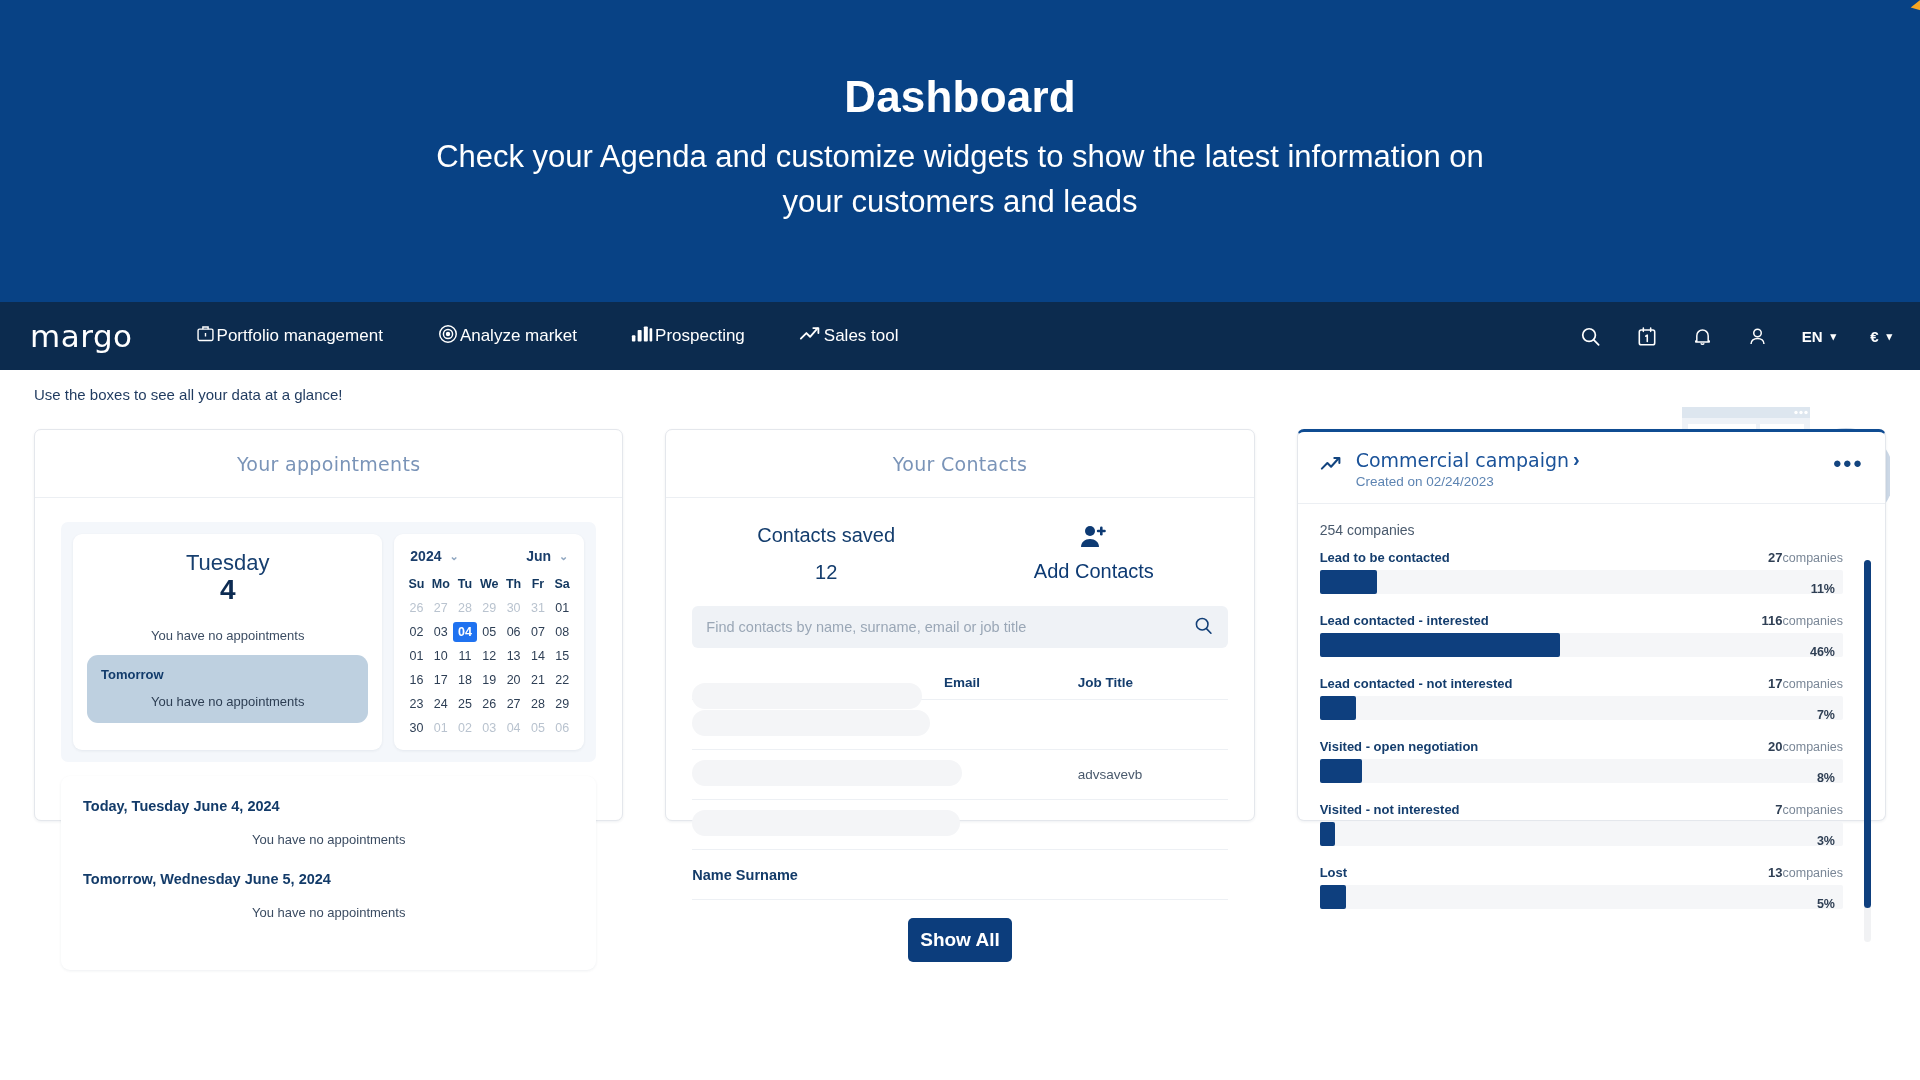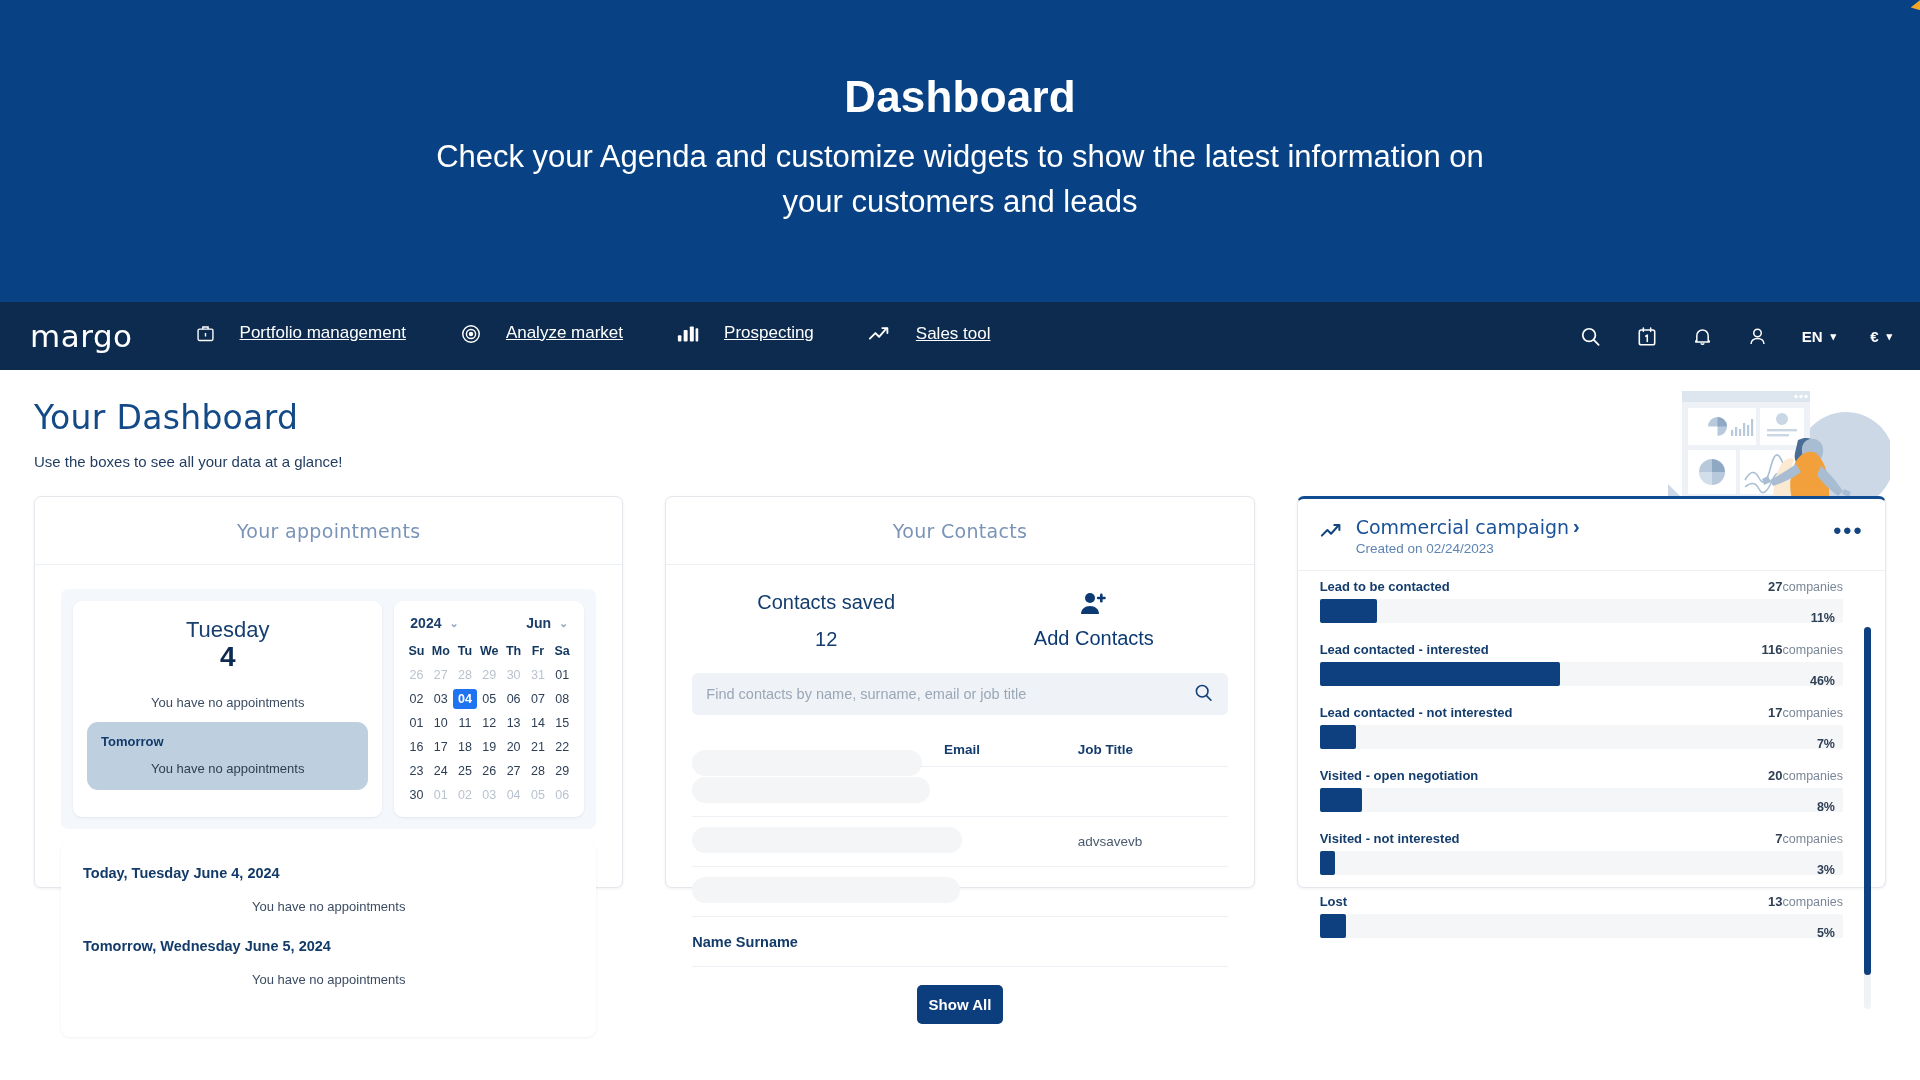--- a/index.html
+++ b/index.html
@@ -58,24 +58,23 @@
     position:absolute;
     right:-2px; top:-2px;
     width:0;height:0;
     border-left:8px solid transparent;
     border-right:2px solid transparent;
     border-bottom:11px solid #f5a623;
     transform:rotate(16deg);
   }
   .nav-items { display:flex; align-items:center; gap:54px; }
   .nav-item {
-    display:flex; align-items:flex-start; gap:24px;
+    display:flex; align-items:center; gap:1px;
     font-size:17px; color:#ffffff; cursor:pointer;
     white-space:nowrap;
-    text-decoration:underline;
   }
   .nav-item svg { flex:none; }
   .nav-right {
     margin-left:auto;
     display:flex; align-items:center; gap:34px;
   }
   .nav-icon { cursor:pointer; display:flex; align-items:center; }
   .nav-select {
     display:flex; align-items:center; gap:8px;
     font-size:15px; font-weight:bold; cursor:pointer;
@@ -271,21 +270,21 @@
   .redact {
     display:inline-block;
     height:26px;
     background:#f4f5f7;
     border-radius:13px;
   }
   .ct-btnwrap { display:flex; justify-content:center; margin-top:18px; }
   .ct-btn {
     background:#0c3d7c; color:#fff; border:none;
     font-family:"Liberation Sans", sans-serif;
-    font-size:15px; font-weight:bold;
+    font-size:19px; font-weight:bold;
     padding:11px 12px; border-radius:5px; cursor:pointer;
   }
 
   
   .card.campaign { border-top:3px solid #0f4c92; }
   .cp-head {
     display:flex; align-items:flex-start;
     padding:16px 20px 14px 20px;
     border-bottom:1px solid #eceff3;
     position:relative;
@@ -473,21 +472,20 @@
     <path d="M148 65c9 8 14 24 13 42 0 8-2 14-6 18h-30c-4-14-5-34 2-50 4-8 12-14 21-10z" fill="#f2a03c"></path>
     <path d="M126 72c-5 10-5 30-1 44l-18 6c-4-16 0-38 8-48 4-4 9-5 11-2z" fill="#fbe9d2"></path>
     <path d="M128 76c-7 5-18 12-26 16l3 6c10-3 22-9 28-14z" fill="#a9bdd2"></path>
     <path d="M153 78c9 7 17 18 22 25l-5 5c-8-6-16-14-21-21z" fill="#a9bdd2"></path>
     <path d="M100 88l-6 3 2 6 7-3z" fill="#a9bdd2"></path>
     <path d="M176 101l7 3-2 5-7-3z" fill="#a9bdd2"></path>
     <path d="M103 112c7-4 16-5 22-2l-2 18h-26z" fill="#fbe9d2"></path>
     <path d="M129 112l8 14-4 2-10-12z" fill="#8fa8c4"></path>
   </svg>
 
-  <div class="page-title">Your Dashboard</div>
   <div class="page-sub">Use the boxes to see all your data at a glance!</div>
 
   <div class="cards">
 
     <div class="card">
       <div class="card-head">
         <span class="card-head-title">Your appointments</span>
       </div>
       <div class="appt-body">
         <div class="appt-panel">
@@ -657,20 +655,21 @@
         <div>
           <div class="cp-title-row">
             <span class="cp-title">Commercial campaign</span>
             <span class="cp-chev">›</span>
           </div>
           <div class="cp-created">Created on 02/24/2023</div>
         </div>
         <span class="cp-dots">●●●</span>
       </div>
 
+      <div class="cp-total">254 companies</div>
 
       <div class="cp-bars" id="cp-bars">
           <div class="cp-row">
             <div class="cp-row-top">
               <span class="cp-name">Lead to be contacted</span>
               <span class="cp-count">27</span>
               <span class="cp-unit">companies</span>
             </div>
             <div class="cp-track">
               <div class="cp-fill" style="width: 11%; background: rgb(14, 63, 126);"></div>

